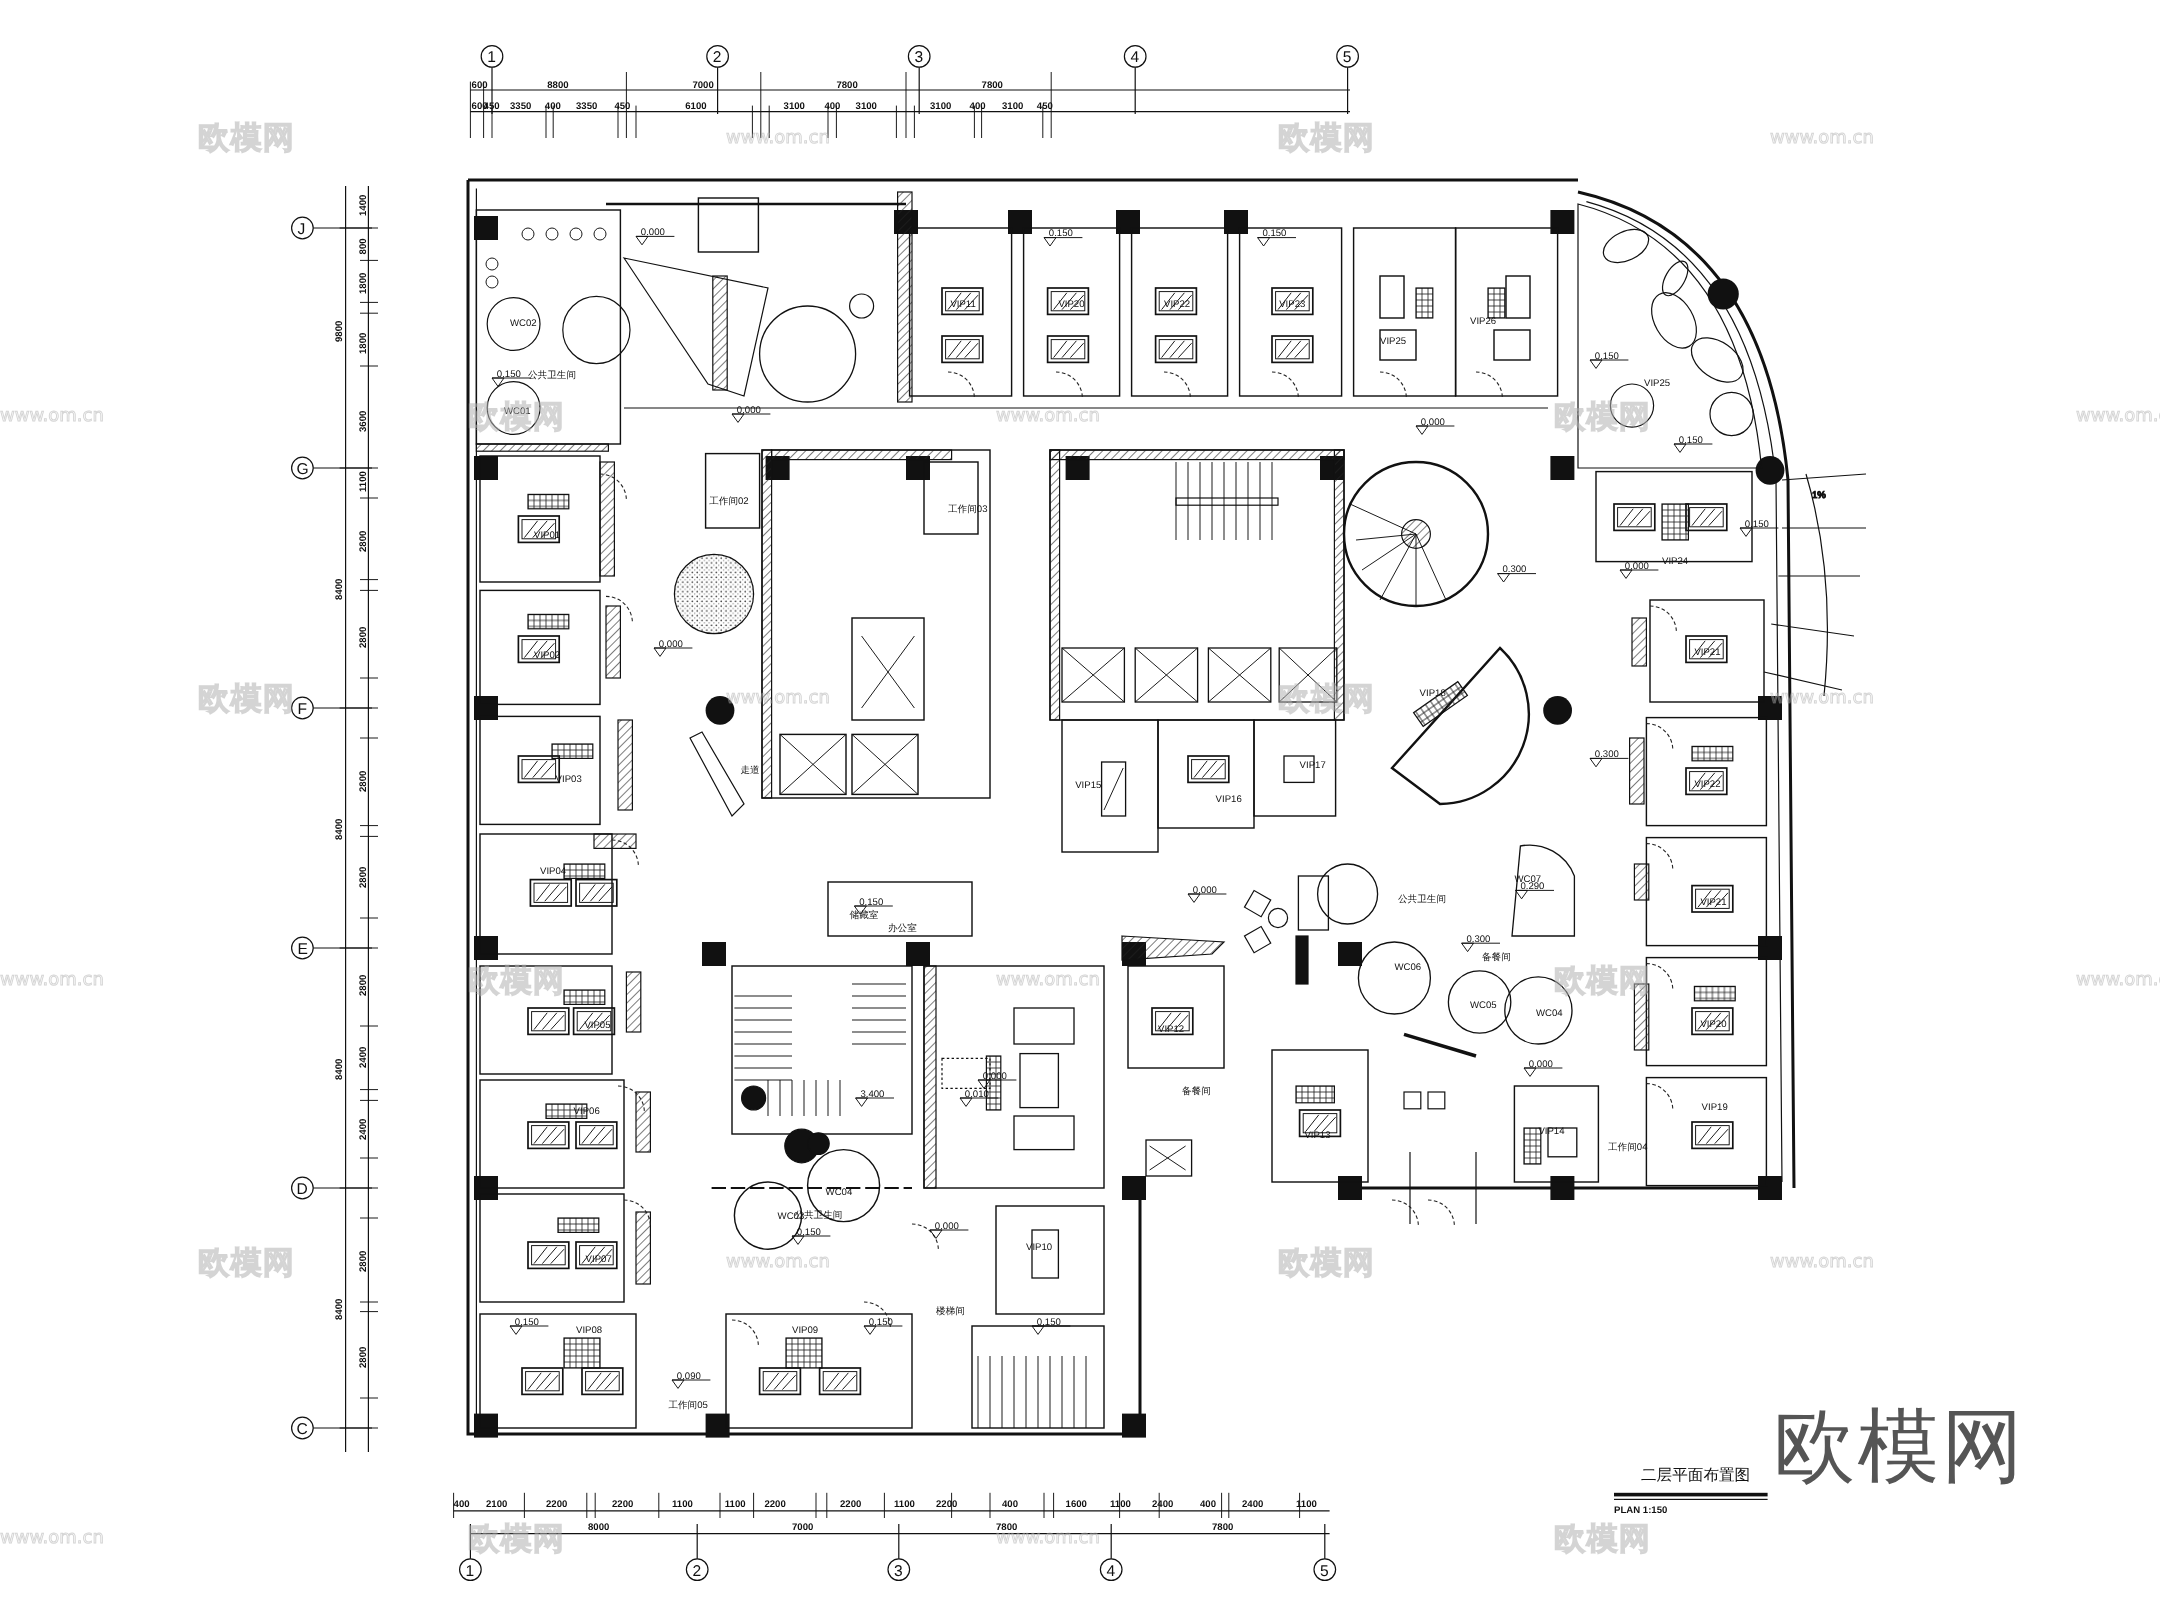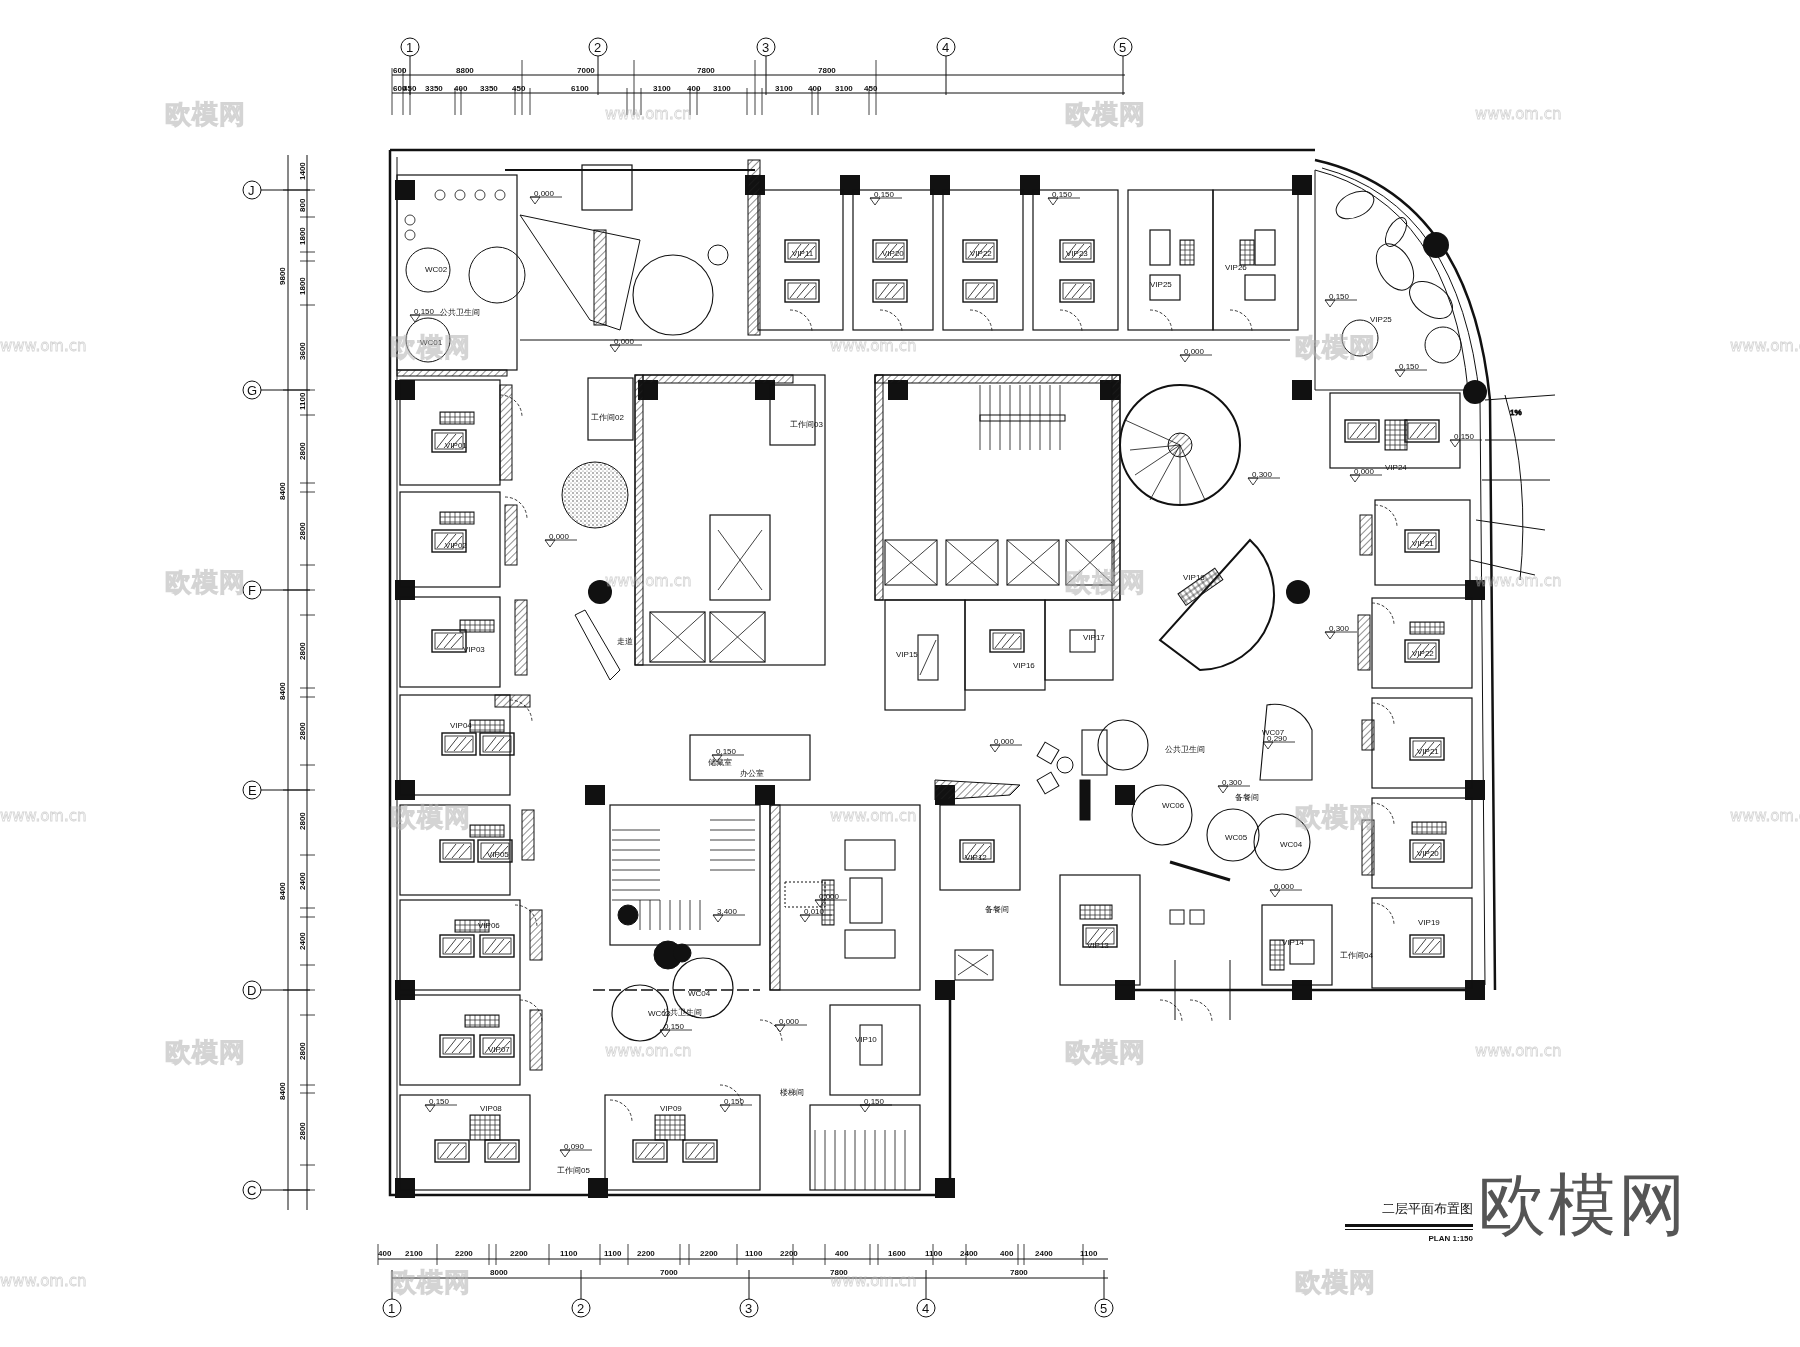--- a/index.html
+++ b/index.html
@@ -7,24 +7,24 @@
   #plan { position: absolute; left: 0; top: 0; width: 1800px; height: 1347px; }
   svg text { font-family: "Liberation Sans", sans-serif; }
   .dim-text { font-size: 8px; font-weight: bold; fill: #111; }
   .axis-label { font-size: 13px; fill: #111; }
   .room-label { font-size: 8px; fill: #111; }
   .level-text { font-size: 8px; fill: #111; }
   .watermark { position: absolute; color: rgba(170,170,170,0.35); font-family: "DejaVu Sans", sans-serif; pointer-events: none; }
   .wm-cn { font-size: 26px; font-weight: bold; letter-spacing: 1px; -webkit-text-stroke: 1px rgba(160,160,160,0.45); color: rgba(255,255,255,0.2); }
   .wm-url { font-size: 15px; -webkit-text-stroke: 0.8px rgba(160,160,160,0.45); color: rgba(255,255,255,0.2); }
   .title-block { position: absolute; left: 1345px; top: 1200px; width: 128px; }
-  .title-main { font-size: 13px; font-family: "DejaVu Sans", sans-serif; text-align: right; padding-left: 8px; }
+  .title-main { font-size: 13px; font-family: "DejaVu Sans", sans-serif; text-align: center; padding-left: 8px; margin-top: 20px; }
   .title-rule1 { height: 3px; background: #111; margin-top: 6px; }
   .title-rule2 { height: 1px; background: #111; margin-top: 2px; }
-  .title-scale { font-size: 8px; text-align: right; margin-top: 4px; font-weight: bold; }
+  .title-scale { font-size: 8px; text-align: left; margin-top: 4px; font-weight: bold; }
   .brand-logo { position: absolute; left: 1478px; top: 1160px; font-size: 68px; color: #555; font-family: "DejaVu Sans", sans-serif; letter-spacing: 2px; }
 </style>
 </head>
 <body>
 
 <svg id="plan" viewBox="0 0 1800 1347" xmlns="http://www.w3.org/2000/svg">
   <defs>
     <pattern id="hatch" width="5" height="5" patternUnits="userSpaceOnUse" patternTransform="rotate(45)">
       <line x1="0" y1="0" x2="0" y2="5" stroke="#222" stroke-width="1"></line>
     </pattern>

